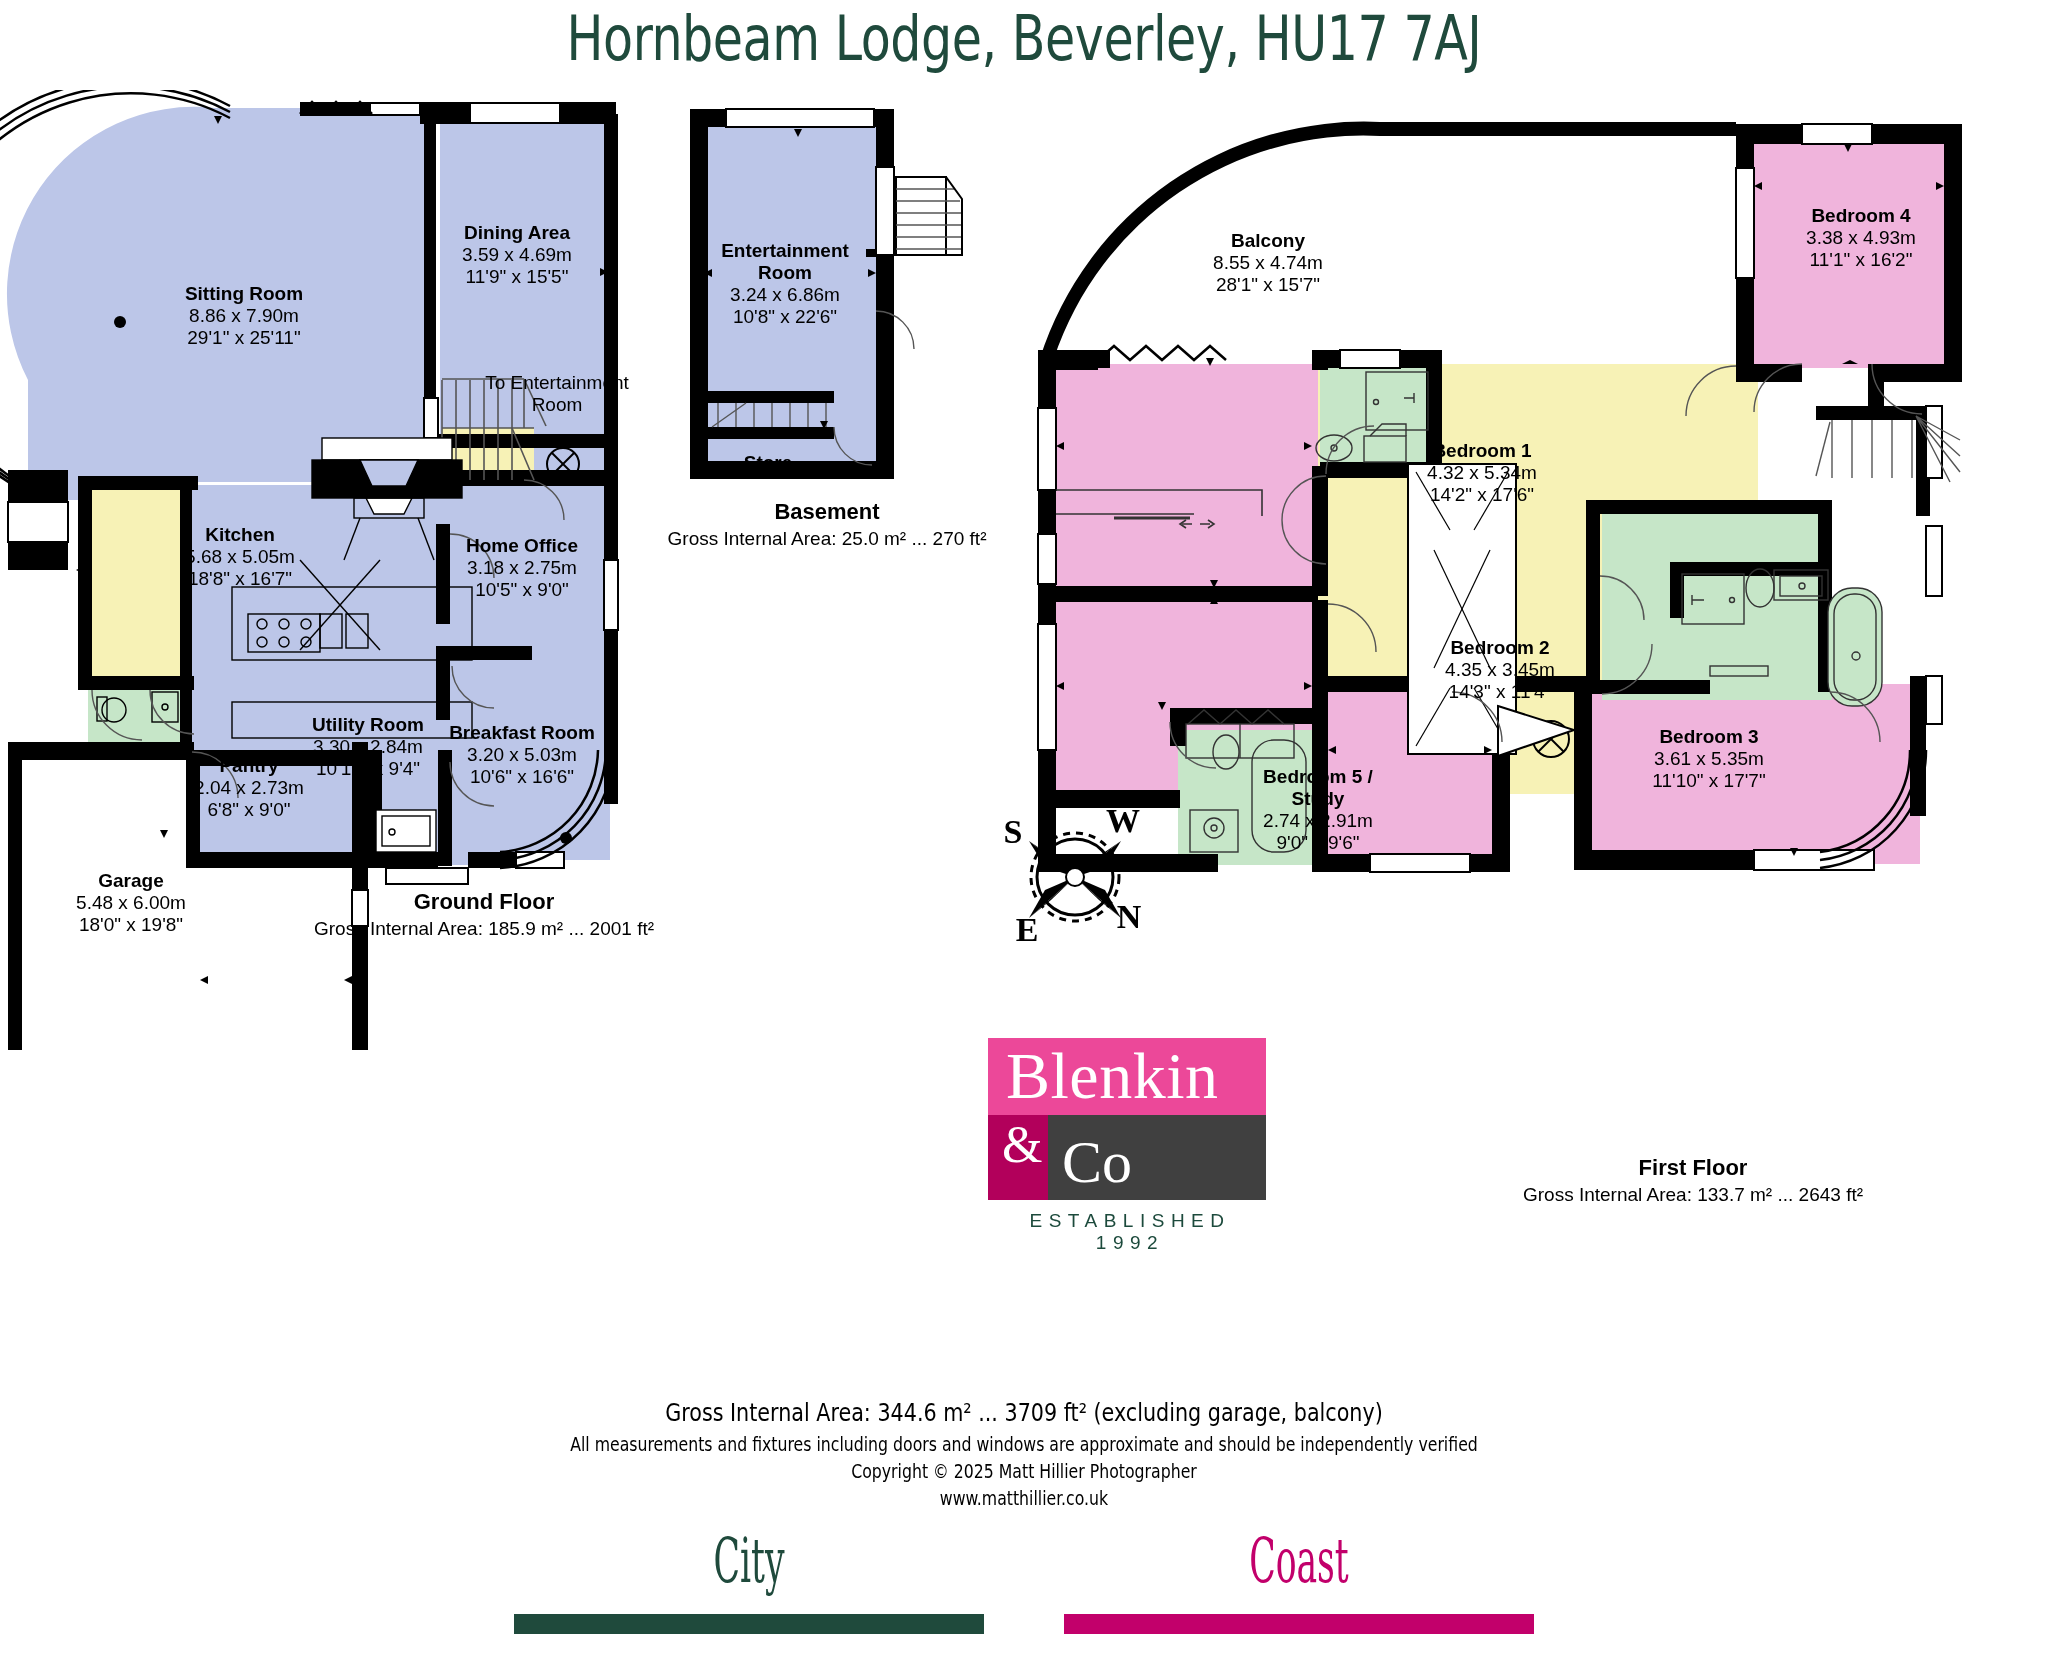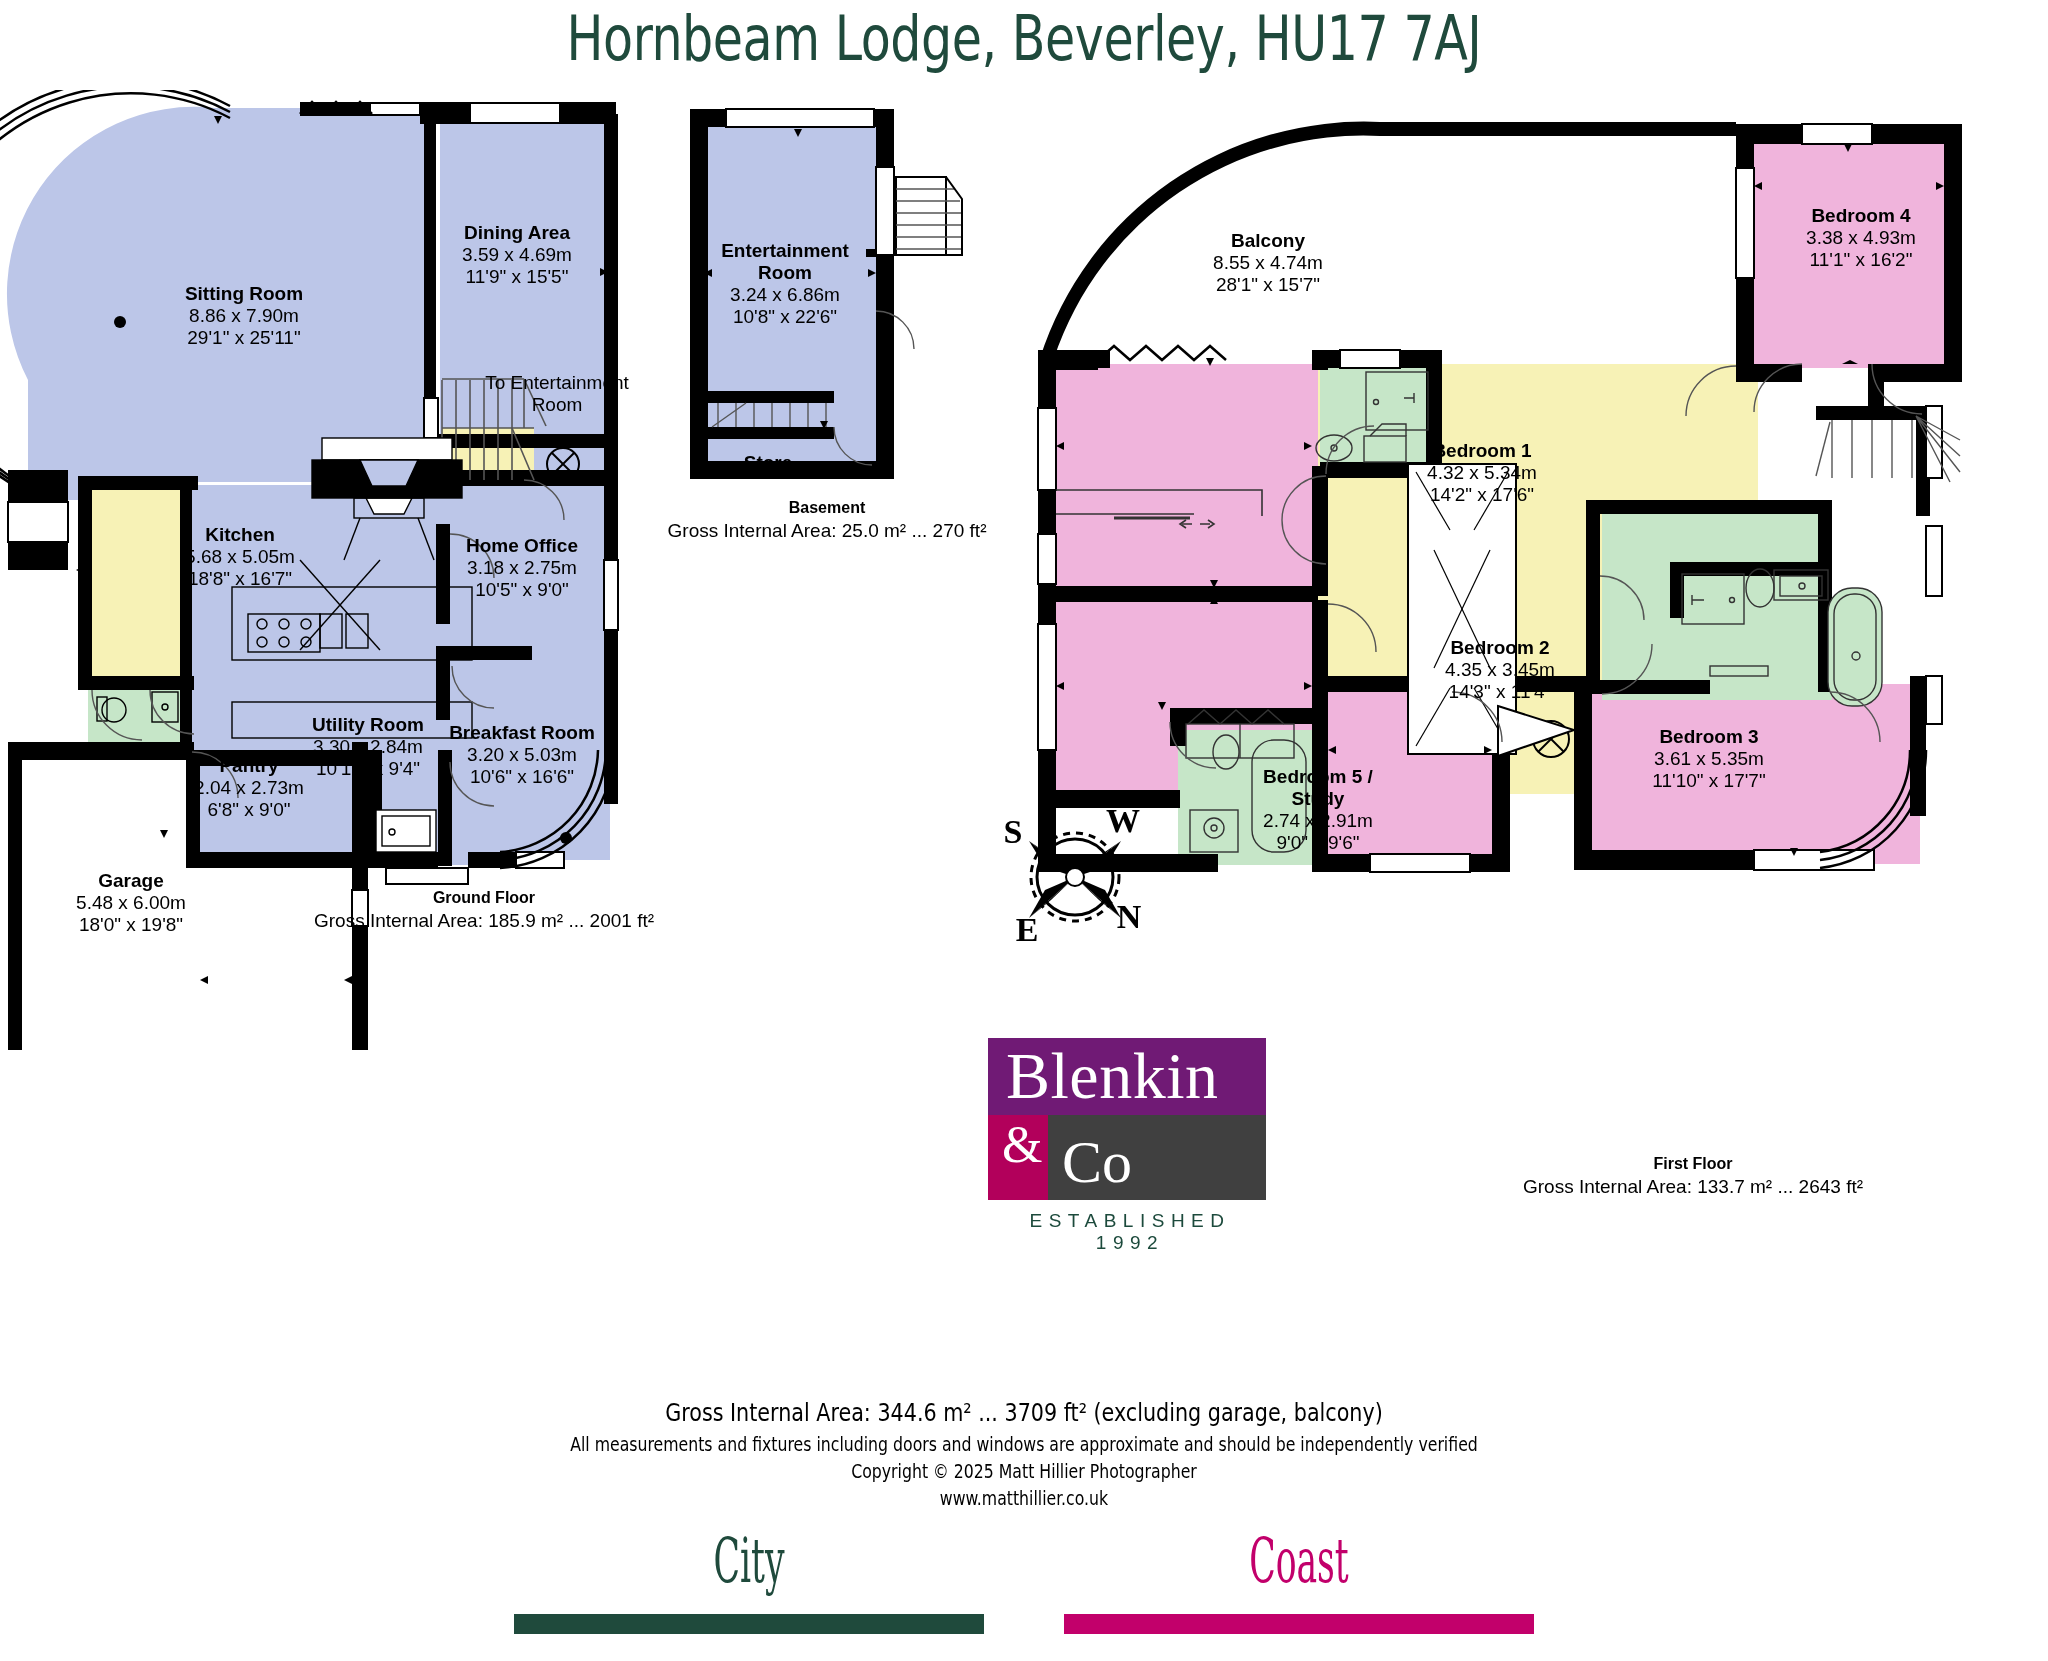--- a/index.html
+++ b/index.html
@@ -61,21 +61,21 @@
   }
 
   .floorcap {
     position: absolute;
     text-align: center;
     transform: translateX(-50%);
     white-space: nowrap;
     color: #000;
   }
   .floorcap .fc-t {
-    font-size: 16px;
+    font-size: 22px;
     font-weight: bold;
     display: block;
     line-height: 1.3;
   }
   .floorcap .fc-s {
     font-size: 19px;
     font-weight: normal;
     display: block;
     line-height: 1.3;
   }
@@ -85,21 +85,21 @@
 
   
   #brand-logo {
     position: absolute;
     left: 988px;
     top: 1038px;
     width: 278px;
   }
   .logo-row { display: flex; }
   .logo-top {
-    background: #701a75;
+    background: #ec4899;
     color: #ffffff;
     font-family: "Liberation Serif", "DejaVu Serif", serif;
     font-size: 66px;
     line-height: 1.02;
     padding: 4px 0 6px 18px;
     letter-spacing: 0.5px;
     width: 100%;
     box-sizing: border-box;
   }
   .logo-amp {

